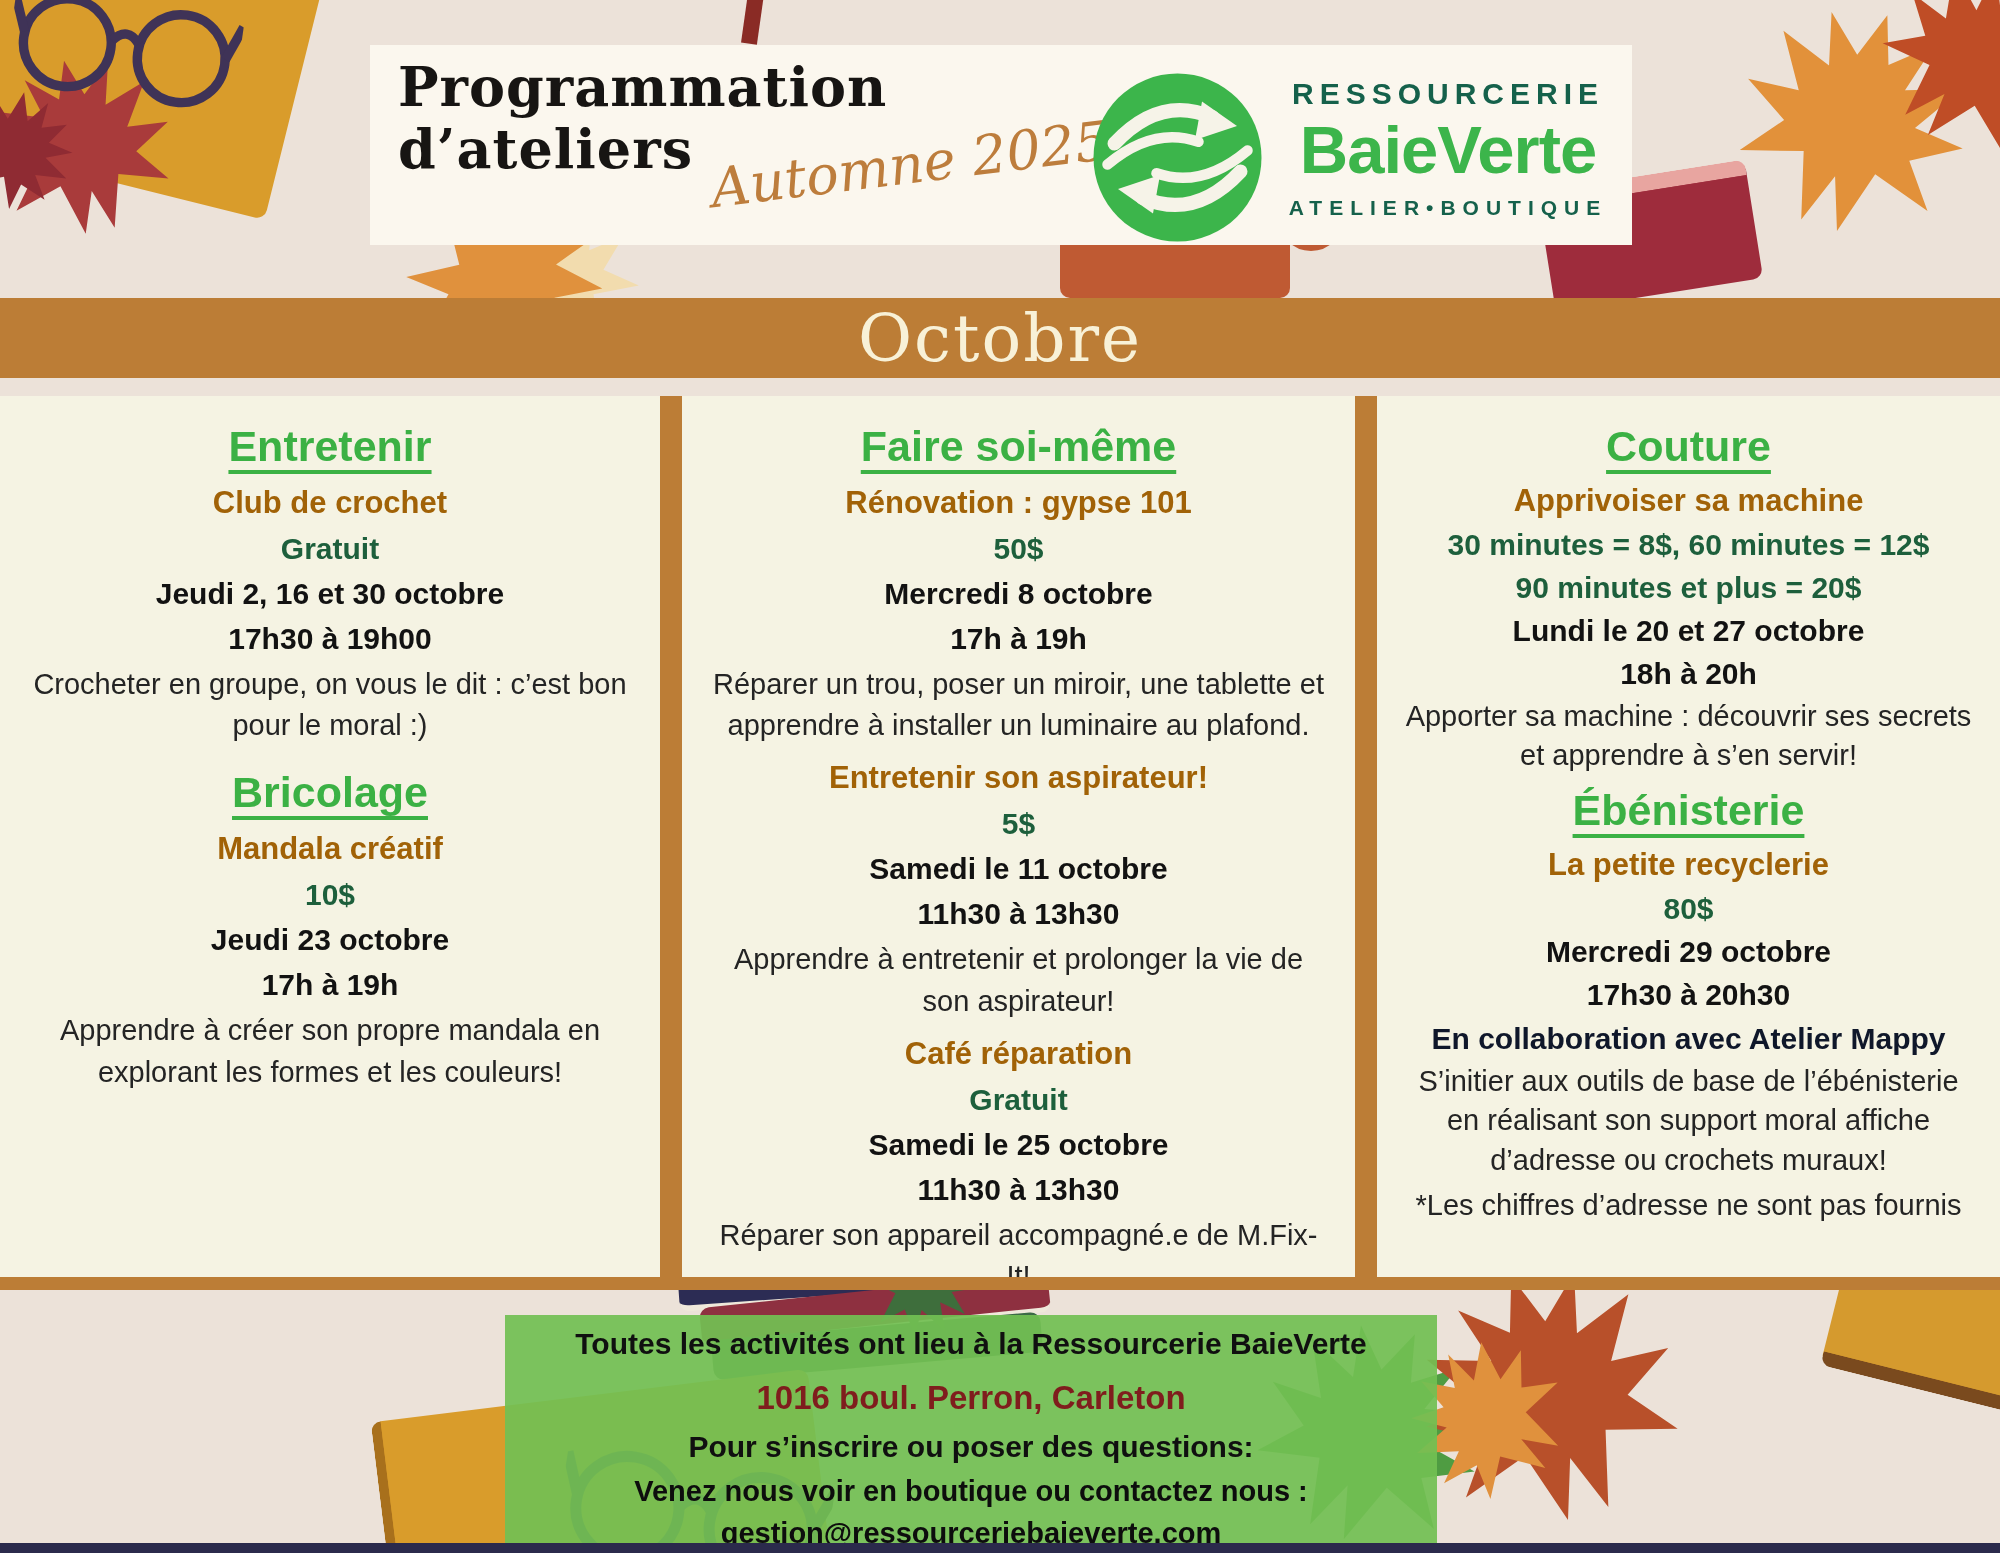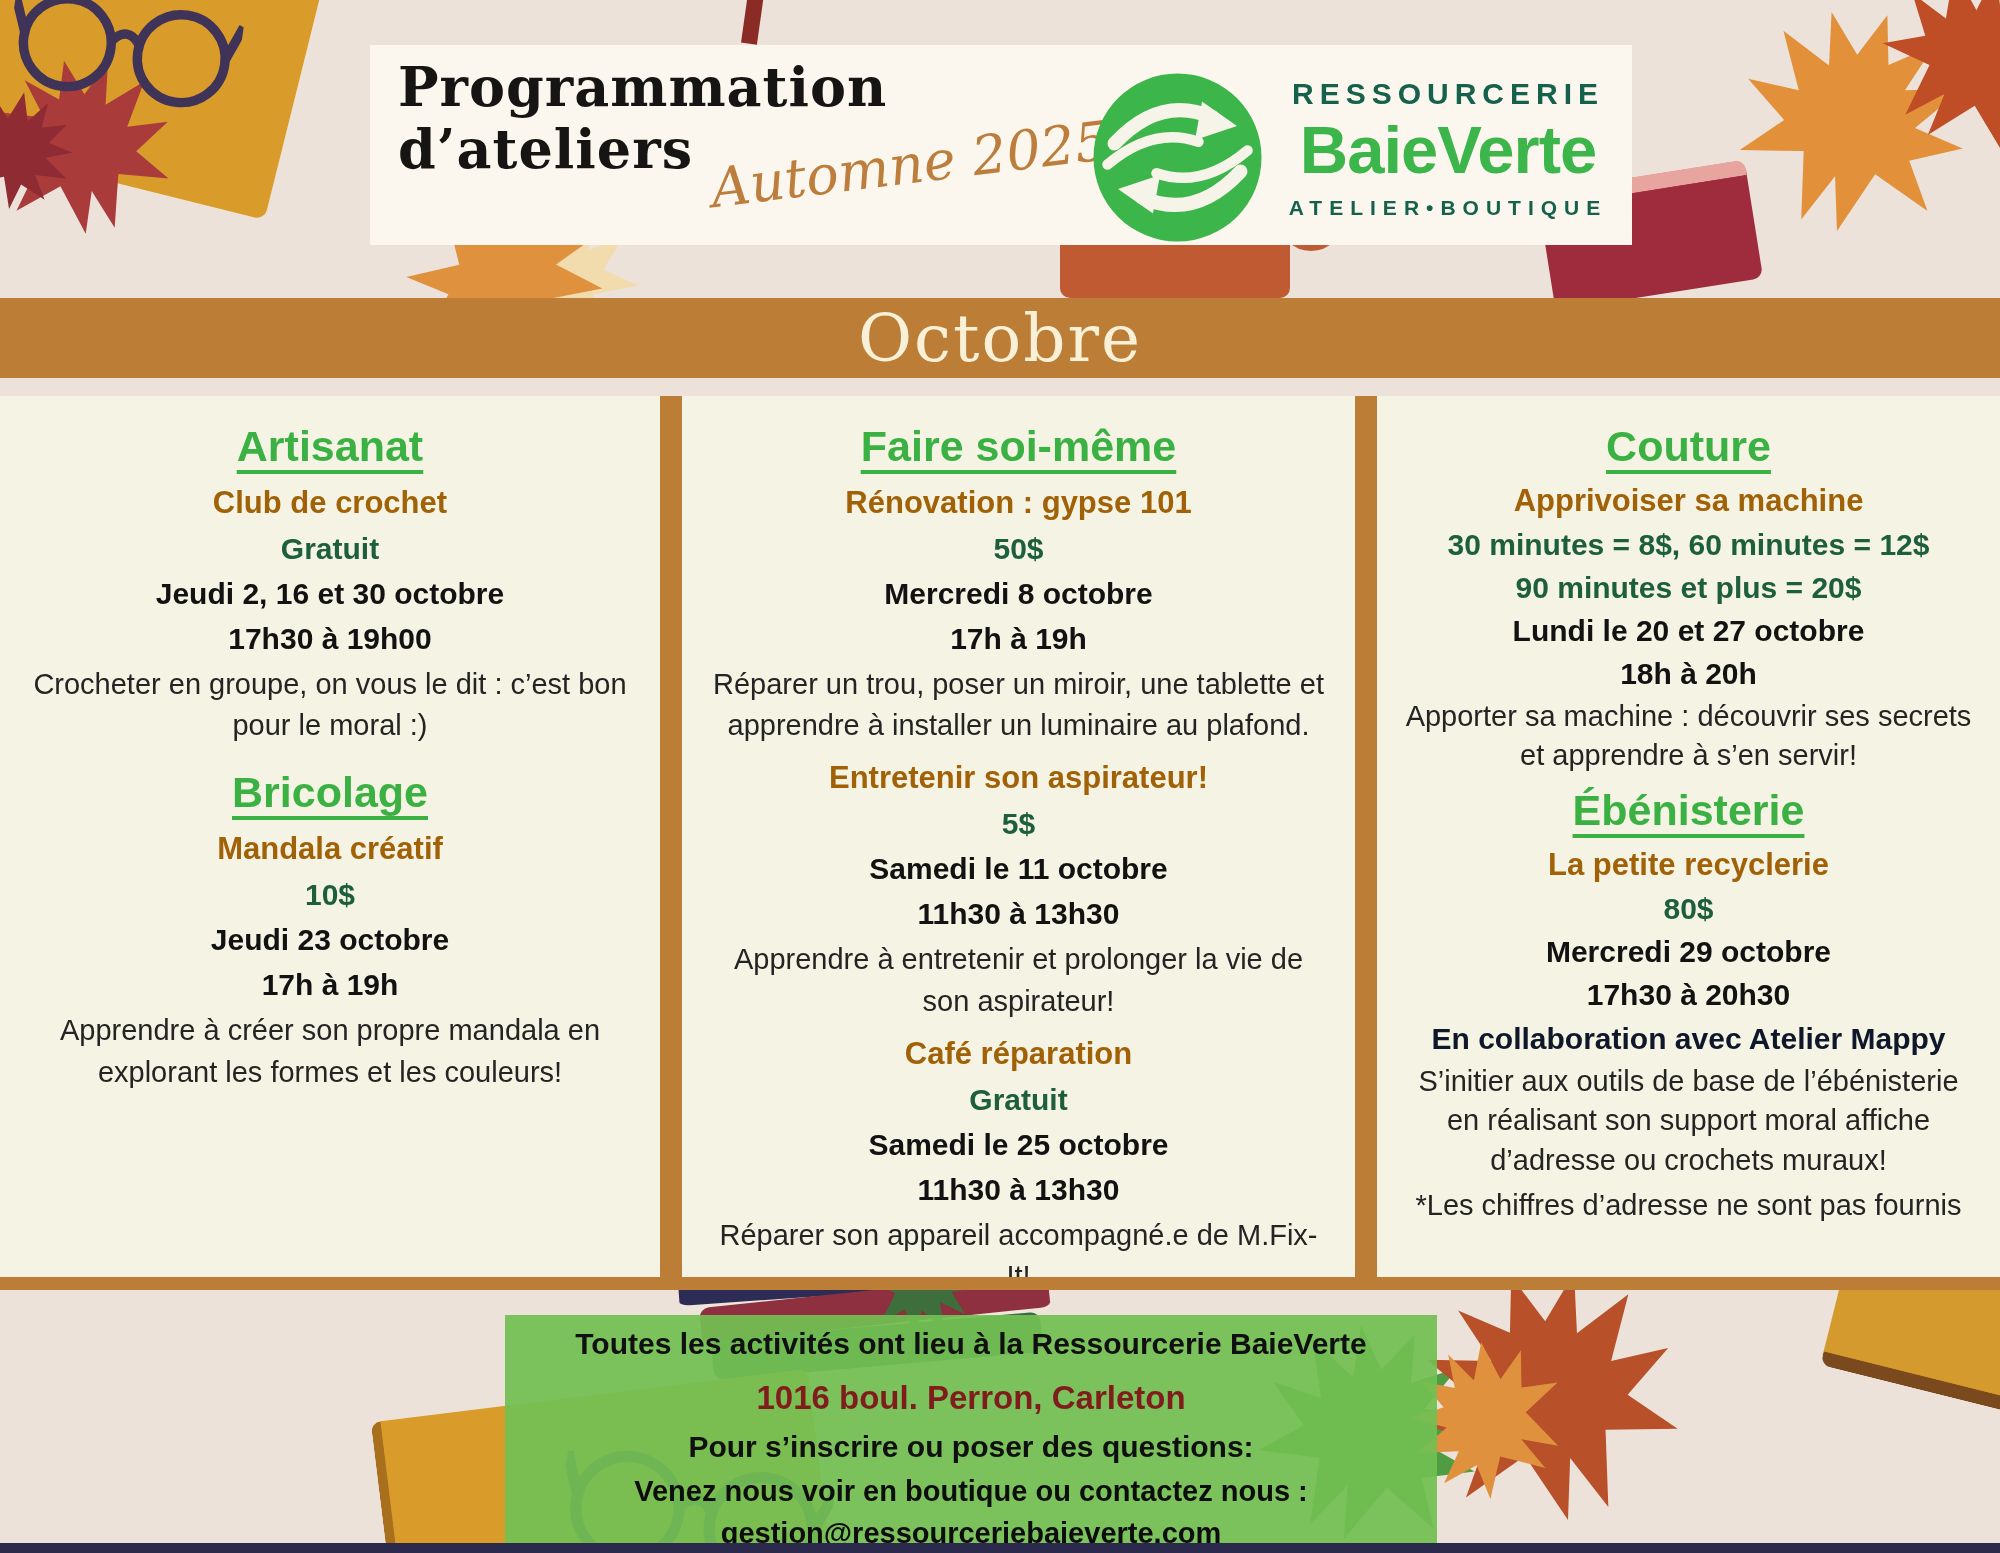--- a/index.html
+++ b/index.html
@@ -182,21 +182,21 @@
     </div>
   </header>
 
   <div class="month-banner">
     <span>Octobre</span>
   </div>
 
   <div class="columns-section">
 
     <div class="col col1">
-      <h2 class="cat">Artisanat</h2>
+      <h2 class="cat">Entretenir</h2>
       <div>
         <div class="ev-name">Club de crochet</div>
         <div class="ev-price">Gratuit</div>
         <div class="ev-date">Jeudi 2, 16 et 30 octobre</div>
         <div class="ev-time">17h30 à 19h00</div>
         <div class="ev-desc">Crocheter en groupe, on vous le dit : c’est bon pour le moral :)</div>
       </div>
       <h2 class="cat cat2">Bricolage</h2>
       <div>
         <div class="ev-name">Mandala créatif</div>

